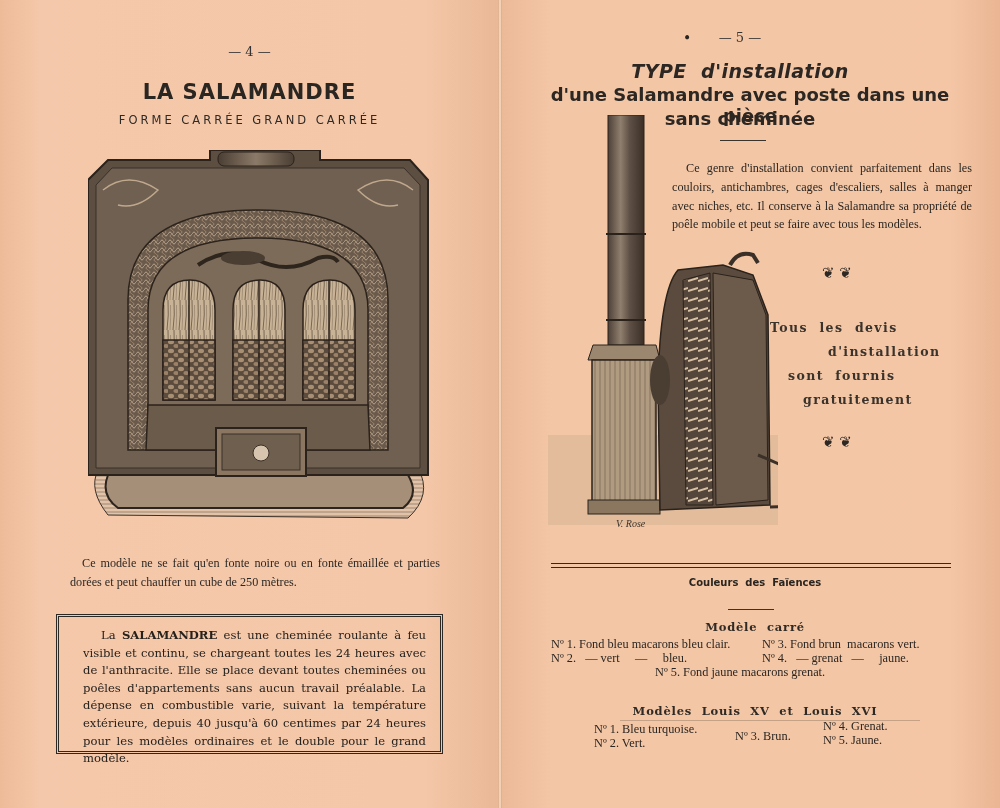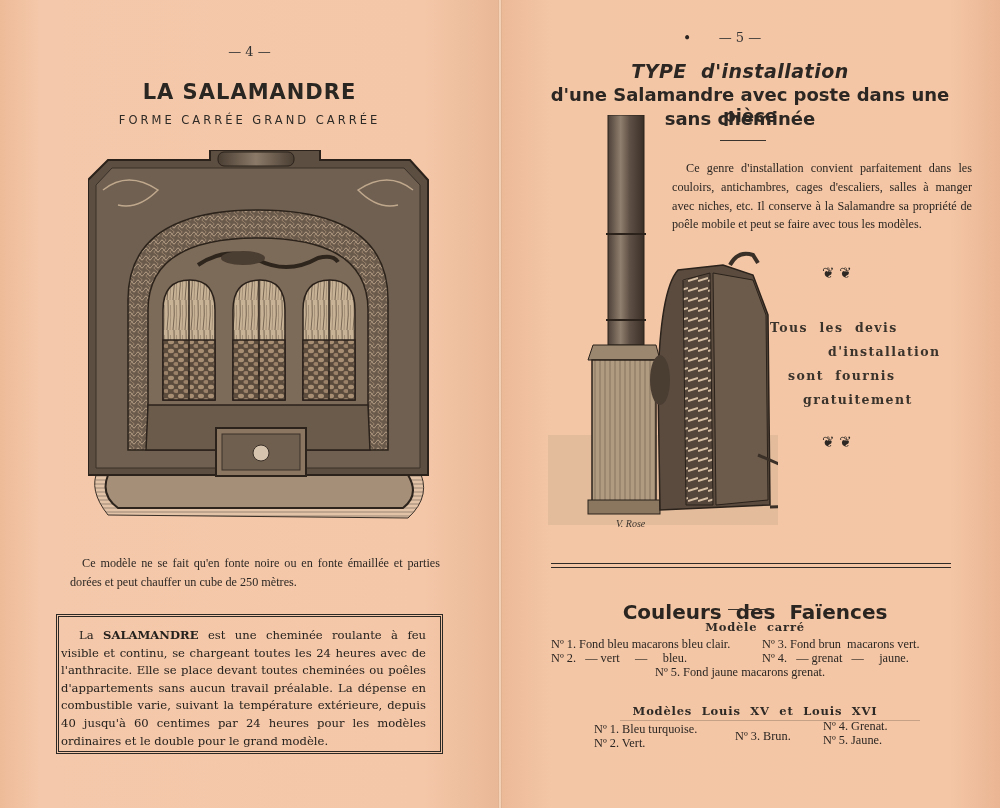--- a/index.html
+++ b/index.html
@@ -28,21 +28,21 @@
 
     
     .pg-num { font-family: "DejaVu Serif", serif; font-size: 13px; color: #333; }
     .title-left { left: 0; width: 499px; top: 80px; font-family: "DejaVu Sans", sans-serif;
       font-weight: bold; font-size: 21px; letter-spacing: 1px; color: #2a2622; }
     .subtitle-left { left: 0; width: 499px; top: 113px; font-family: "DejaVu Sans", sans-serif;
       font-size: 11.5px; letter-spacing: 3px; color: #2e2a26; }
     .caption-left { left: 70px; width: 370px; top: 554px; font-size: 12.2px; line-height: 19px;
       font-family: "Liberation Serif", serif; color: #2d2824; text-align: justify; text-indent: 12px; }
     .boxed { left: 56px; top: 614px; width: 387px; height: 140px;
-      border: 3px double #2c2824; padding: 10px 14px 0 2px;
+      border: 3px double #2c2824; padding: 10px 14px 0 24px;
       font-family: "DejaVu Serif", serif; font-size: 11.6px; line-height: 17.6px; color: #25211d;
       text-align: justify; }
     .boxed .indent { padding-left: 18px; }
 
     
     .stove { left: 88px; top: 150px; width: 346px; height: 380px; }
 
     
     .title-right-1 { left: 540px; width: 400px; top: 60px; font-family: "DejaVu Sans", sans-serif;
       font-weight: bold; font-size: 19px; letter-spacing: 0.5px; color: #2c2723; font-style: italic; }
@@ -52,22 +52,22 @@
       font-weight: bold; font-size: 18px; color: #2c2723; }
     .rule-short { position: absolute; background: #3a332d; height: 1px; }
     .desc-right { left: 672px; width: 300px; top: 159px; font-family: "Liberation Serif", serif;
       font-size: 12.2px; line-height: 18.8px; color: #2b2622; text-align: justify; }
     .desc-right .first { text-indent: 14px; }
     .devis { font-family: "DejaVu Serif", serif; font-weight: bold; font-size: 12.5px;
       letter-spacing: 1.4px; color: #3a332c; }
     .ornament { font-size: 15px; color: #2d2824; }
     .double-rule { left: 551px; width: 400px; top: 563px; height: 5px;
       border-top: 1.5px solid #2f2a25; border-bottom: 1.5px solid #2f2a25; }
-    .couleurs { left: 540px; width: 430px; top: 600px; font-family: "DejaVu Sans", sans-serif;
-      font-weight: bold; font-size: 20px; color: #2a2520; }
+    .couleurs { left: 540px; width: 430px; top: 577px; font-family: "DejaVu Sans", sans-serif;
+      font-weight: bold; font-size: 10px; color: #2a2520; }
     .section-h { font-family: "DejaVu Serif", serif; font-weight: bold; font-size: 11.5px;
       letter-spacing: 0.8px; color: #2f2a25; }
     .colors-row { font-family: "Liberation Serif", serif; font-size: 12.3px; color: #2b2622;
       line-height: 14px; white-space: nowrap; }
     .signature { font-family: "Liberation Serif", serif; font-style: italic; font-size: 10px; color: #3a332c; }
   </style>
 </head>
 <body>
 
 <div class="spread">

